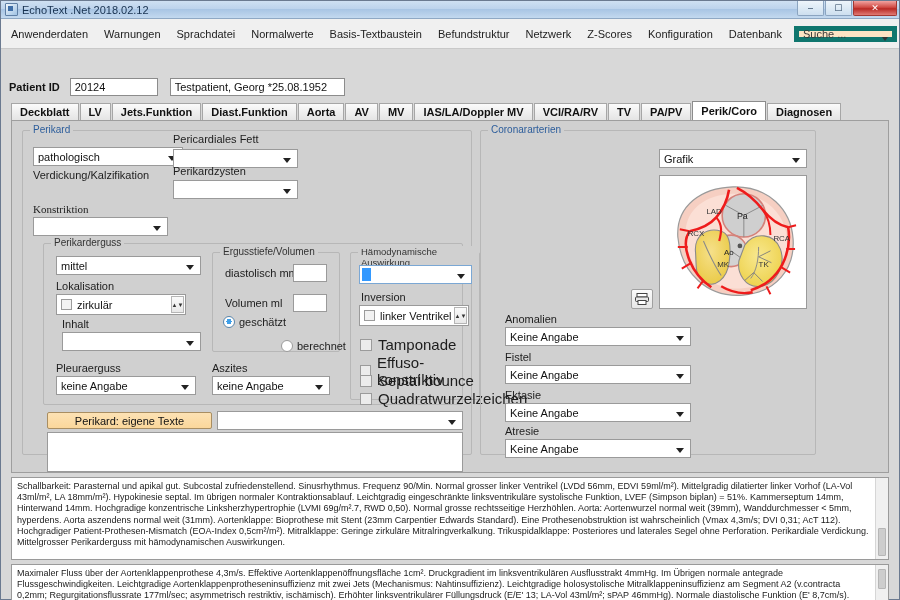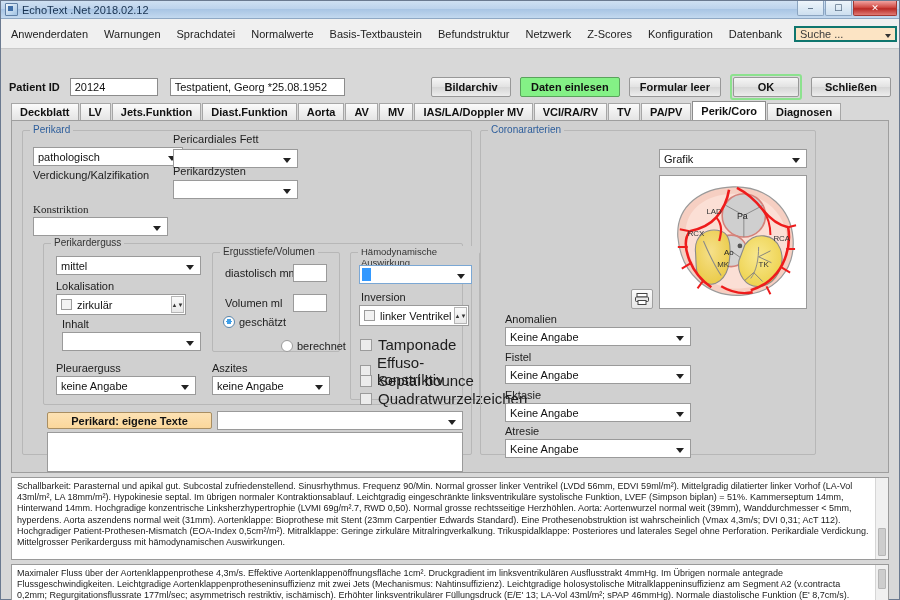--- a/index.html
+++ b/index.html
@@ -59,21 +59,21 @@
   }
   .menu-item {
     font-size: 11px; color: #222;
     padding: 3px 8px;
     white-space: nowrap;
   }
   .menu-search {
     margin-left: 4px;
     width: 135px; height: 16px;
     background: #fce4c4;
-    border: 2px solid #0f766e;
+    border: 5px solid #0f766e;
     font-size: 11px; color: #3a3a3a;
     display: flex; align-items: center;
     padding-left: 4px;
     position: relative;
   }
   .menu-search .caret {
     position: absolute; right: 4px; top: 6px;
     width: 0; height: 0; border-left: 3px solid transparent;
     border-right: 3px solid transparent; border-top: 4px solid #333;
   }
@@ -181,21 +181,21 @@
   .radio { position: absolute; display: flex; align-items: center; gap: 4px; font-size: 11px; color: #1d1d1d; }
   .radio .dot {
     width: 12px; height: 12px; border-radius: 50%;
     border: 1px solid #9b9b9b; background: #fff; position: relative;
   }
   .radio.on .dot { background: radial-gradient(circle at 50% 45%, #3f9fe8 0 34%, #fff 36%); border-color: #5a86ac; }
   .orangebtn {
     position: absolute; height: 17px;
     background: linear-gradient(to bottom,#fde2b4,#fbd79b);
     border: 1px solid #a98e62; border-radius: 2px;
-    font-size: 11px; color: #111; font-weight: bold;
+    font-size: 11px; color: #111; font-weight: normal;
     display: flex; align-items: center; justify-content: center;
   }
   .whitearea {
     position: absolute; background: #fff; border: 1px solid #9a9a9a;
   }
   .printbtn {
     position: absolute; width: 22px; height: 20px;
     background: linear-gradient(to bottom,#fbfbfb,#e6e6e6);
     border: 1px solid #a0a0a0; border-radius: 2px;
     display: flex; align-items: center; justify-content: center;
@@ -249,29 +249,20 @@
     <div class="menu-search">
       <span>Suche ...</span>
       <span class="caret"></span>
     </div>
   </div>
 
   <div class="patient-row">
     <div class="pat-label">Patient ID</div>
     <div class="txtbox pat-id">20124</div>
     <div class="txtbox pat-name">Testpatient, Georg *25.08.1952</div>
-    <div class="btnrow">
-      <div class="wbtn">Bildarchiv</div>
-      <div class="wbtn green">Daten einlesen</div>
-      <div class="wbtn">Formular leer</div>
-      <div class="ok-wrap">
-        <div class="wbtn" style="min-width:66px">OK</div>
-      </div>
-      <div class="wbtn">Schließen</div>
-    </div>
   </div>
 
   <div class="tabstrip">
     <div class="tab">Deckblatt</div>
     <div class="tab">LV</div>
     <div class="tab">Jets.Funktion</div>
     <div class="tab">Diast.Funktion</div>
     <div class="tab">Aorta</div>
     <div class="tab">AV</div>
     <div class="tab">MV</div>

